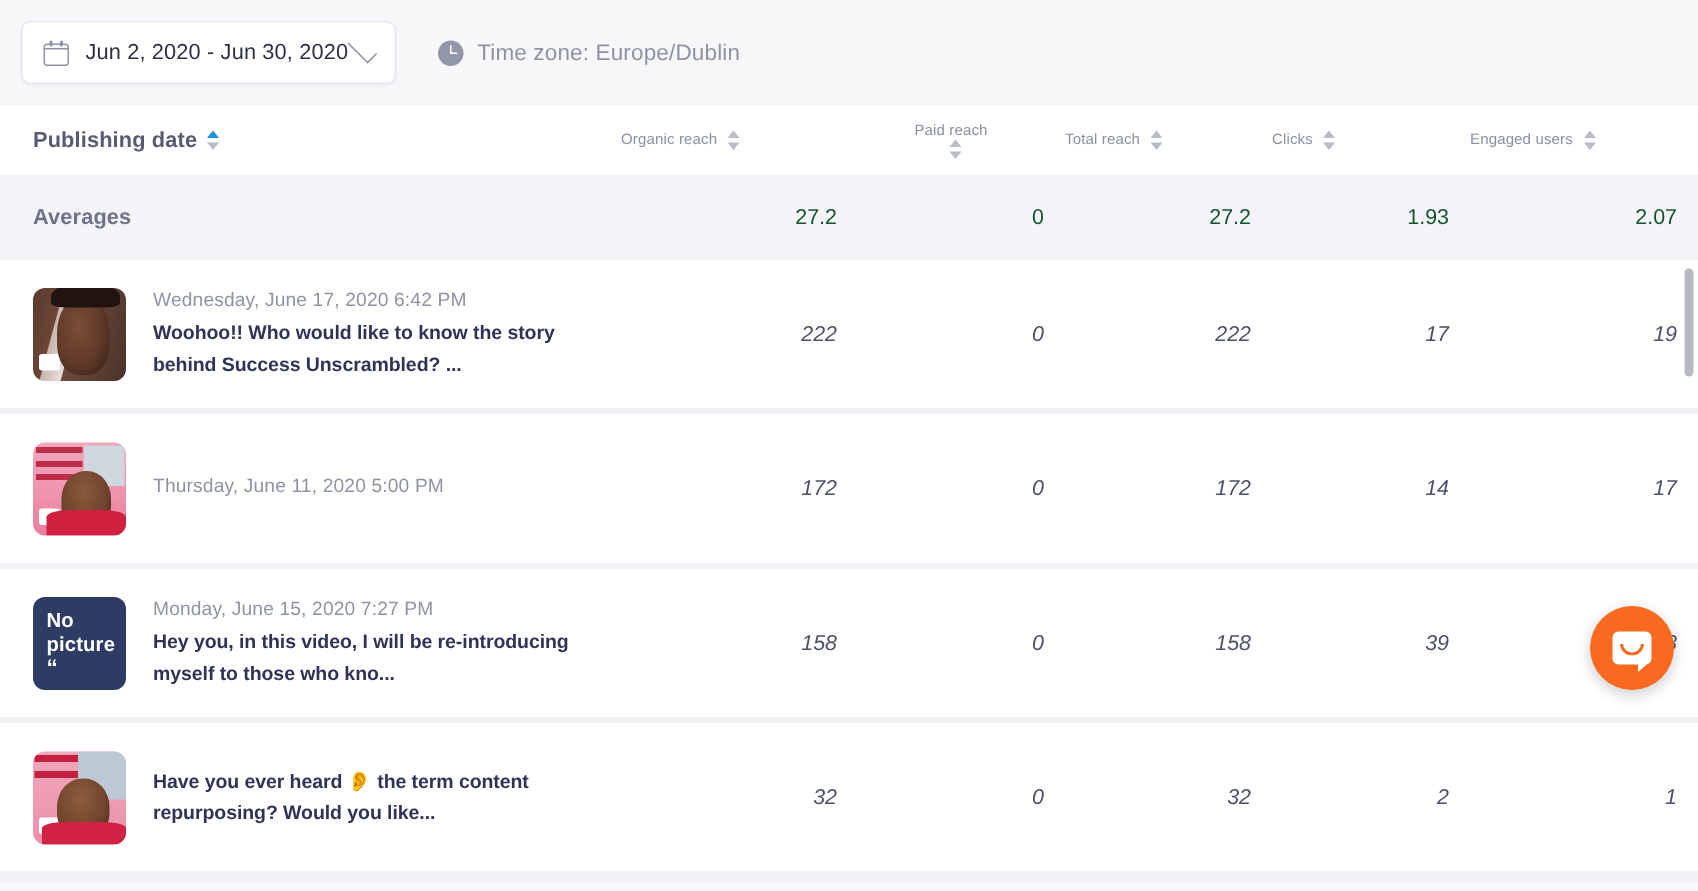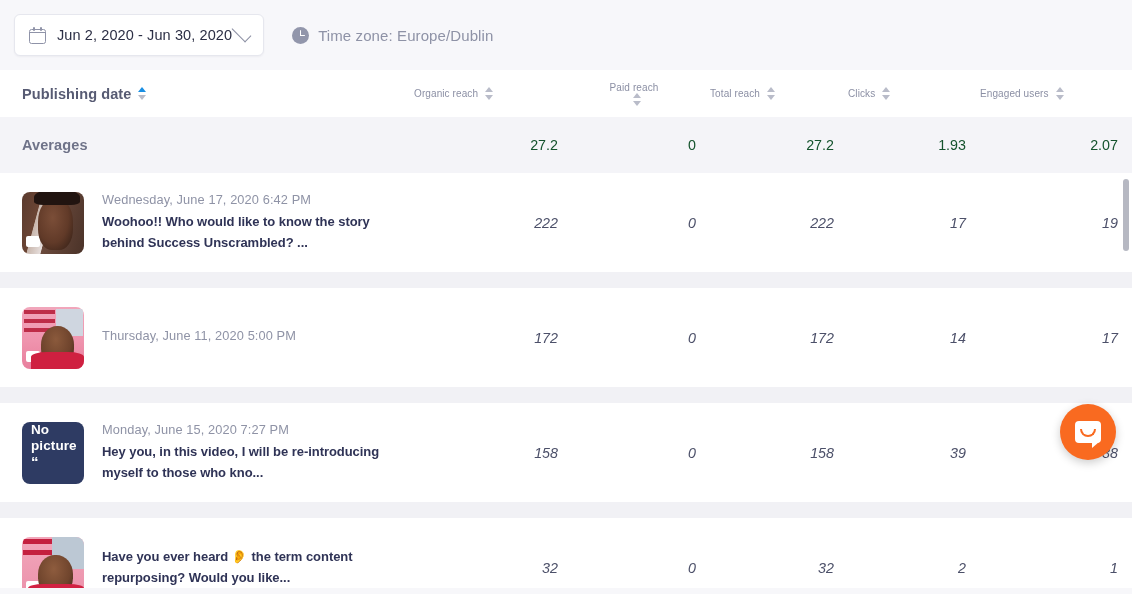--- a/index.html
+++ b/index.html
@@ -118,36 +118,36 @@
   .list {
     position: relative;
     height: 415px;
     overflow: hidden;
     background: #f1f1f5;
   }
   .row {
     display: flex; align-items: center;
     height: 99px;
     background: #ffffff;
-    margin-bottom: 16px;
+    margin-bottom: 4px;
     padding-left: 22px;
     cursor: pointer;
   }
   .thumb {
     width: 62px; height: 62px; border-radius: 8px;
     flex: none; position: relative; overflow: hidden;
     background: #dcdce4;
   }
   .thumb .badge {
     position: absolute; left: 4px; bottom: 7px;
     width: 14px; height: 11px; background: #ffffff; border-radius: 2px;
   }
   .thumb.nopic {
     background: #2e3b63;
-    display: flex; flex-direction: column; 
+    display: flex; flex-direction: column; justify-content: center;
     padding: 0 0 0 9px;
   }
   .thumb.nopic .np-text {
     color: #ffffff; font-size: 13.5px; font-weight: 700; line-height: 16px;
     letter-spacing: .1px;
   }
   .thumb.nopic .np-quote { color: #ffffff; font-size: 15px; font-weight: 700; line-height: 10px; margin-top: 3px; }
 
   
   .ph1 { background:

